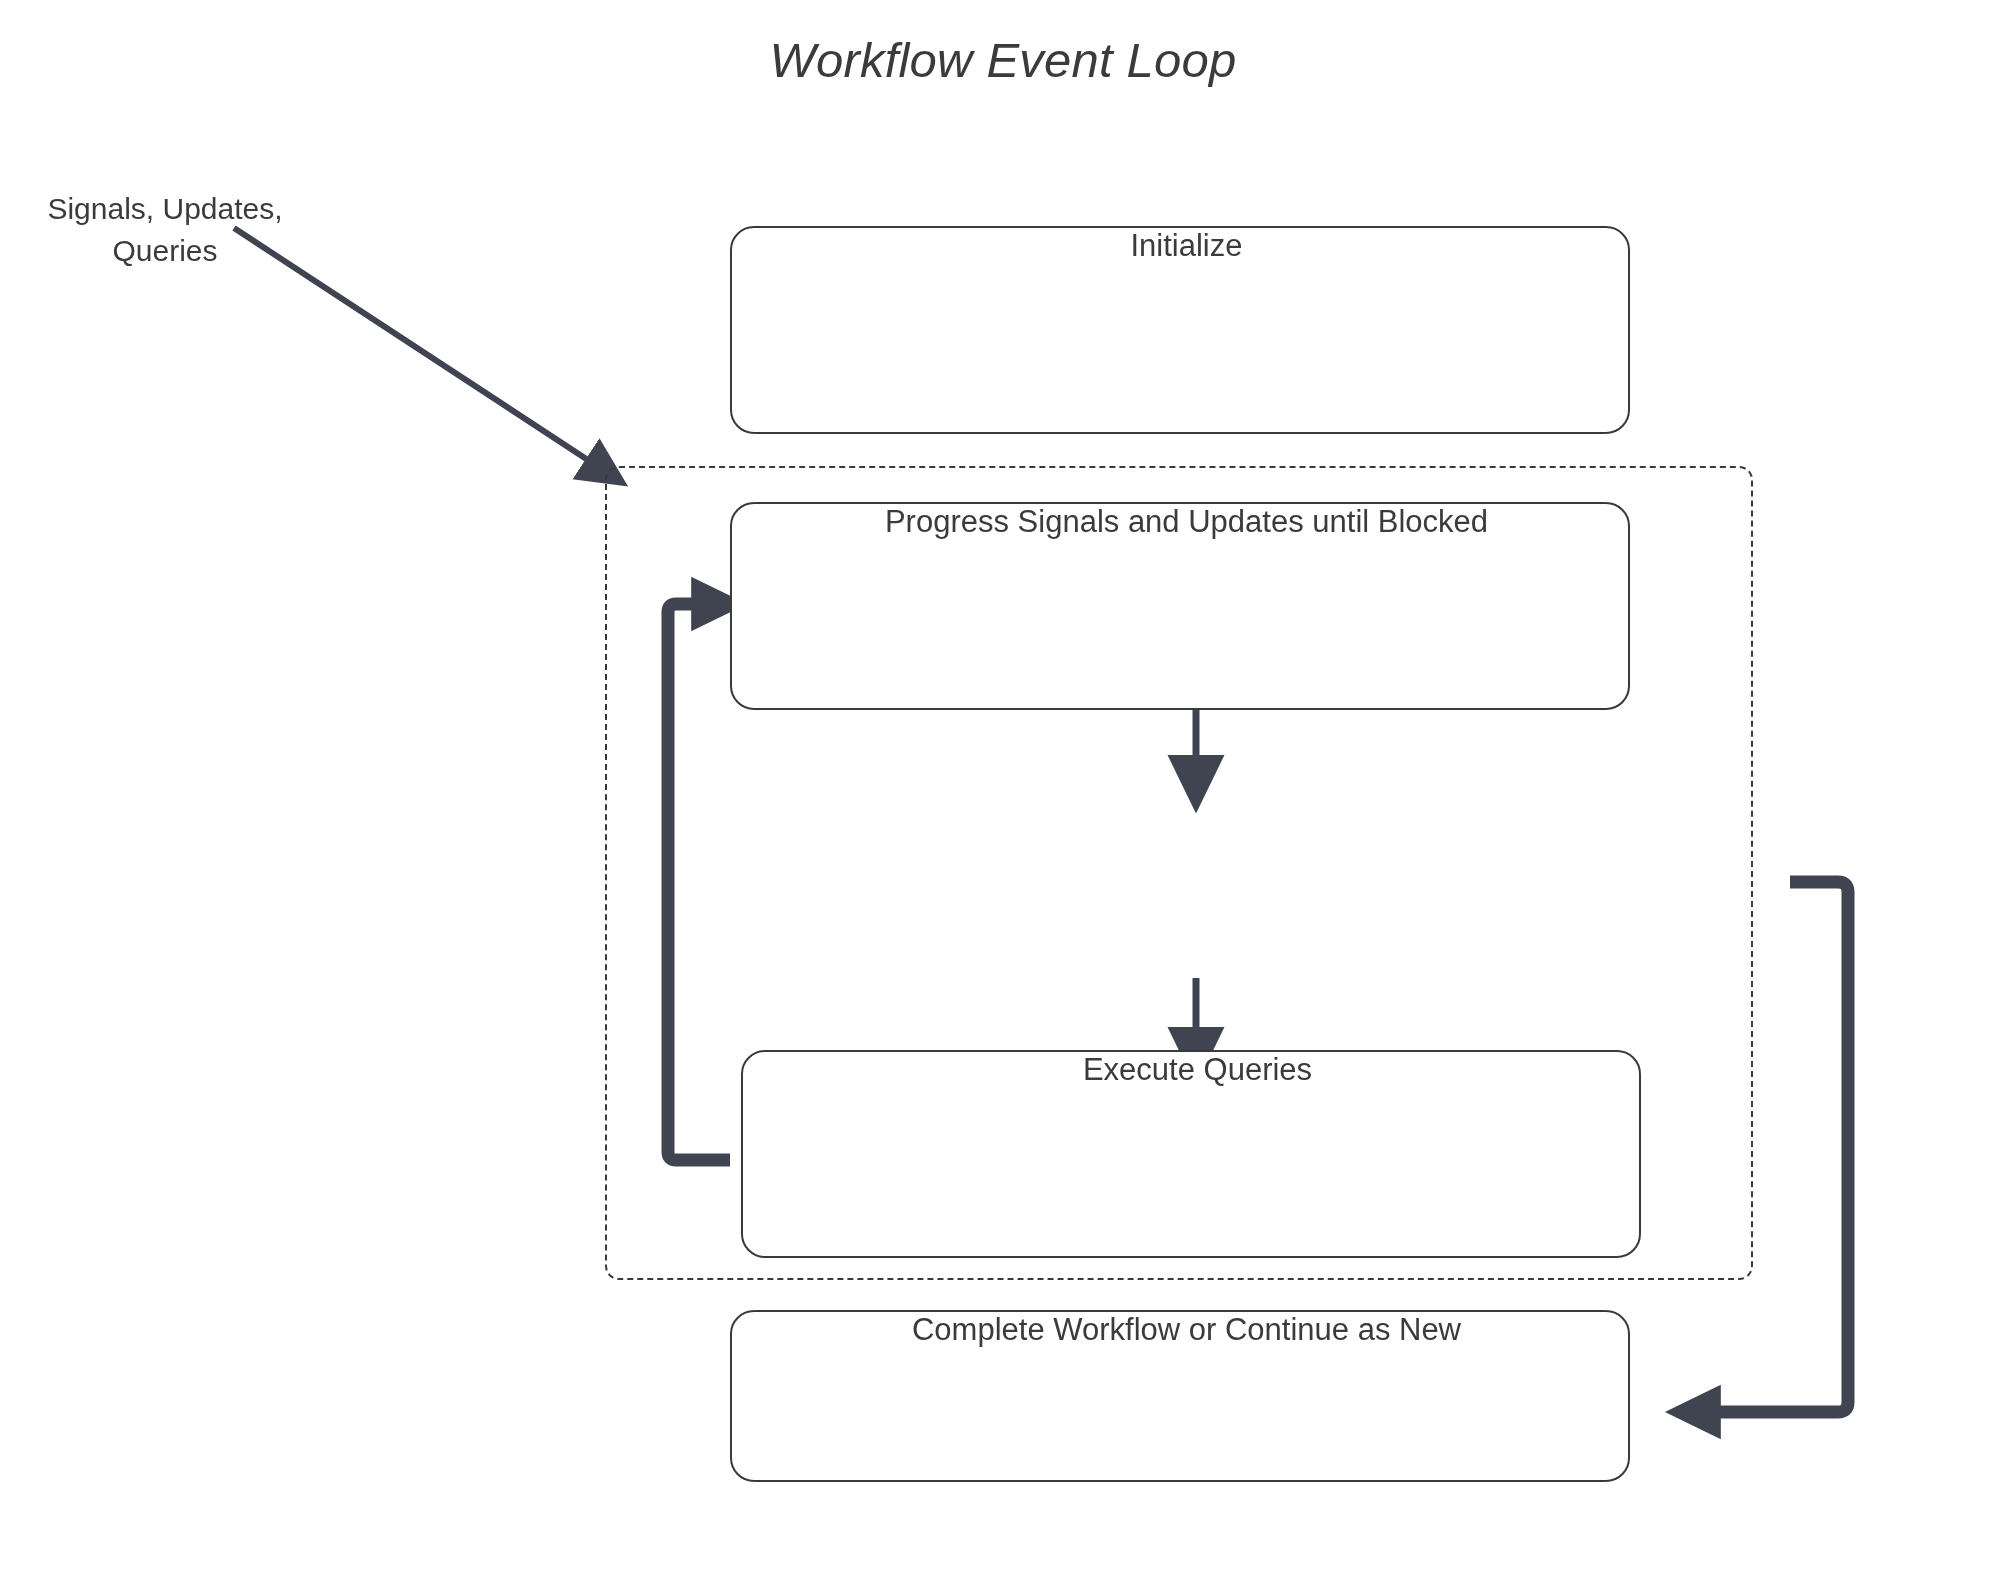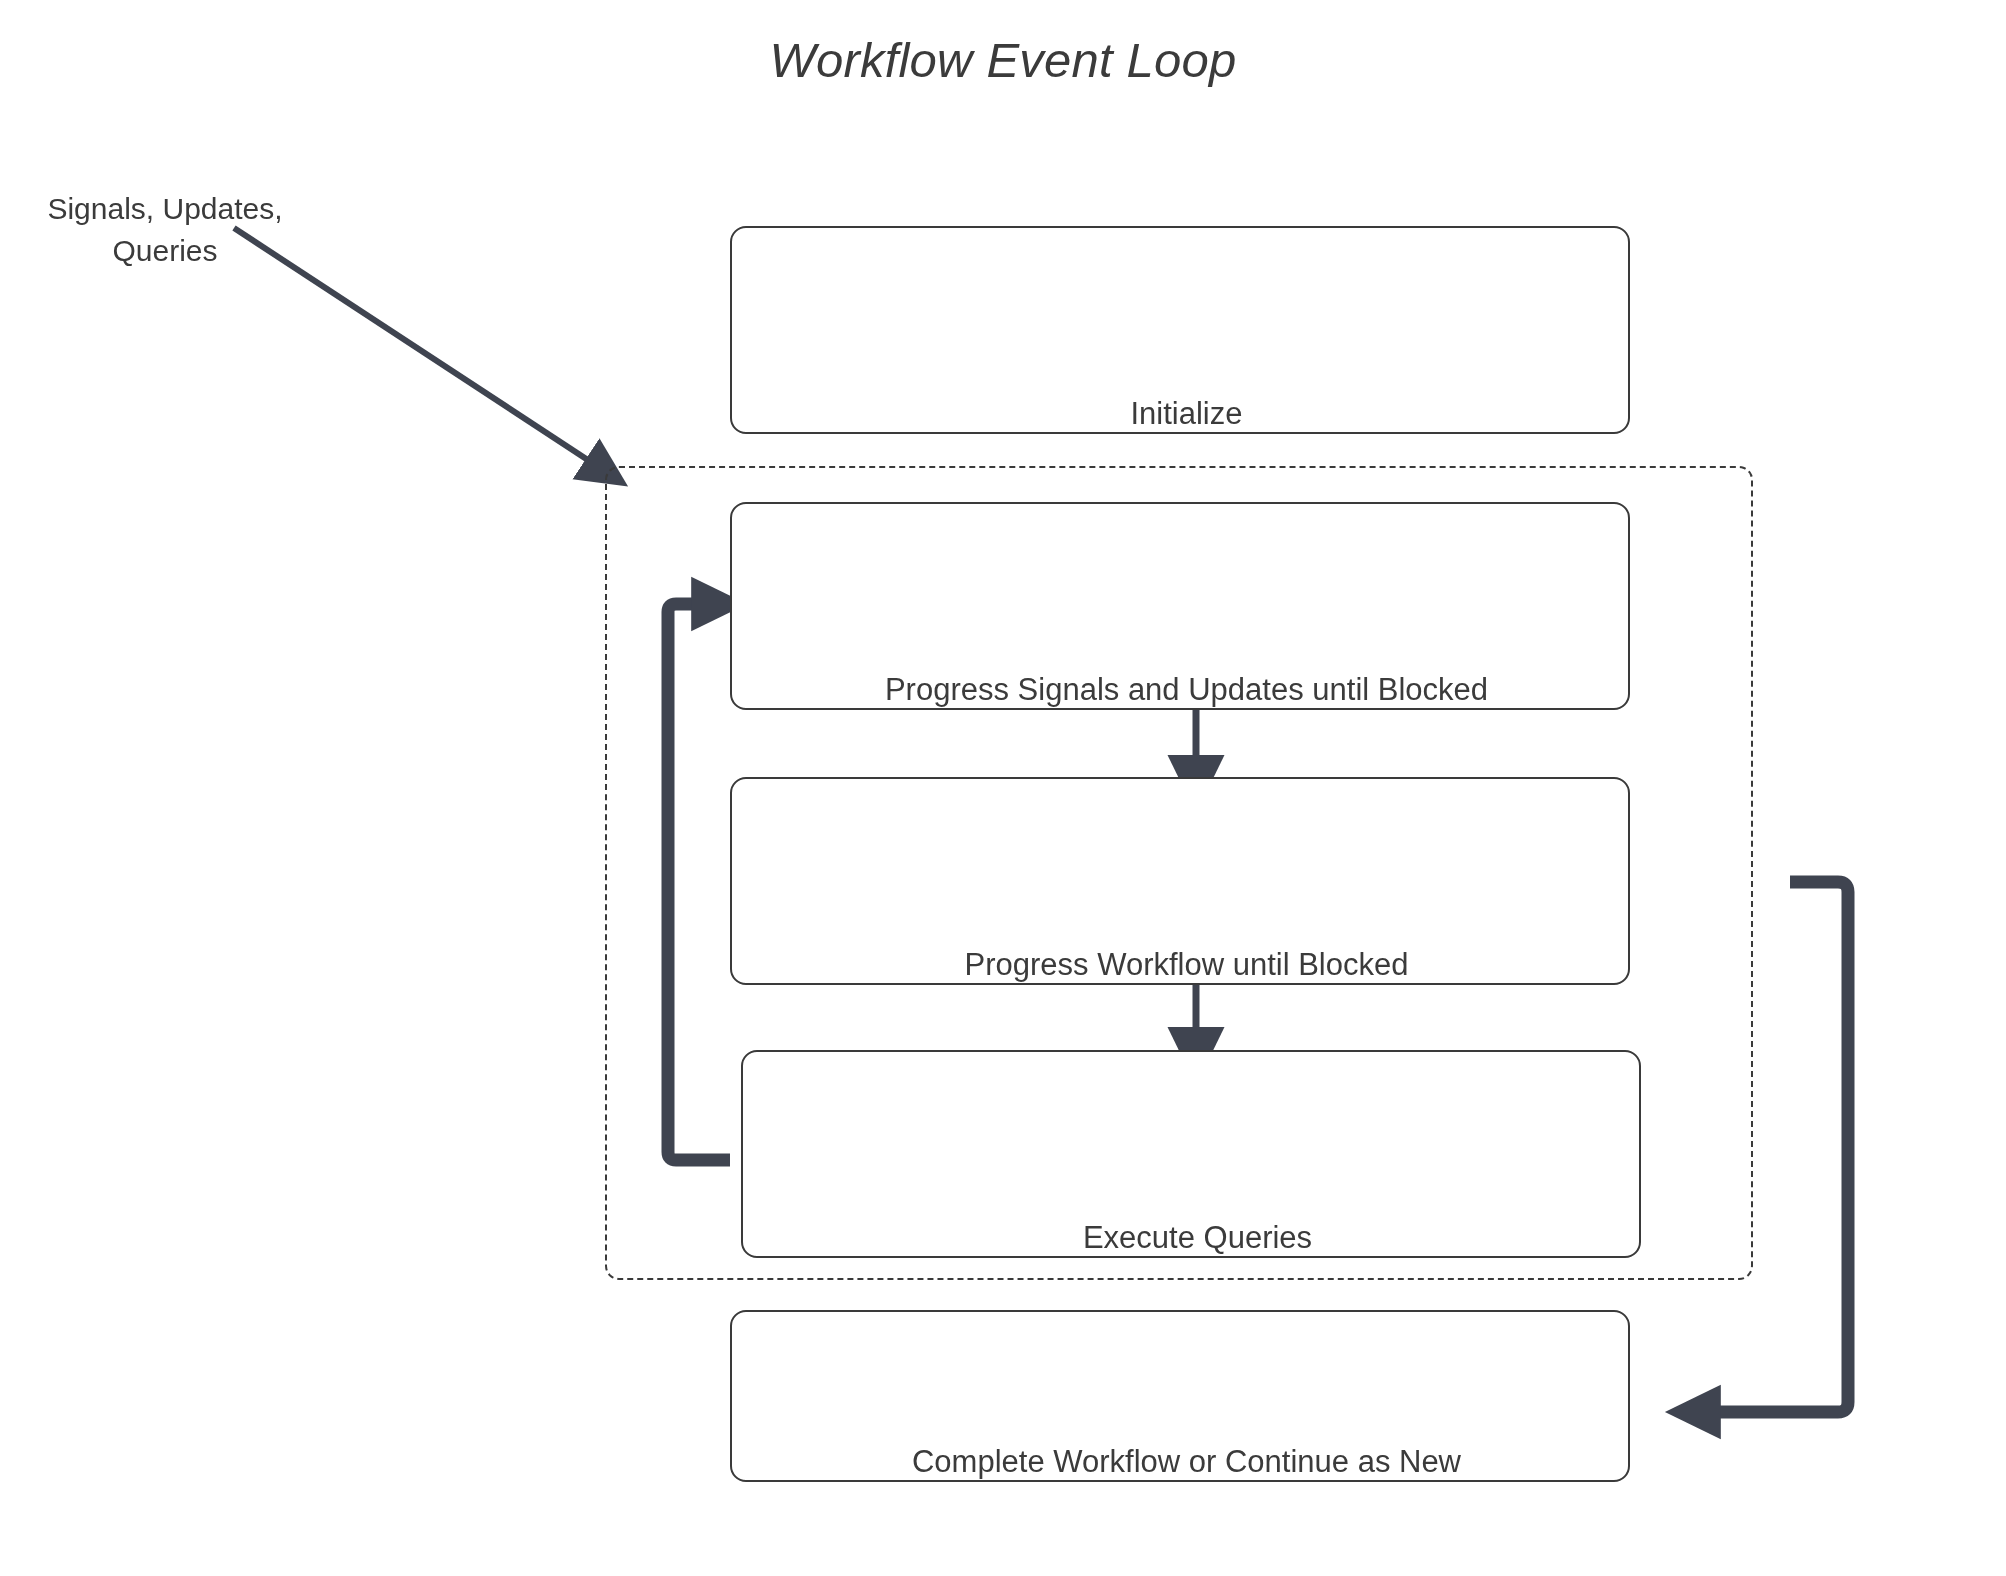--- a/index.html
+++ b/index.html
@@ -41,24 +41,24 @@
     font-size: 30px;
     line-height: 42px;
     color: #3b3b3b;
     text-align: center;
     white-space: pre-line;
   }
   .node {
     position: absolute;
     box-sizing: border-box;
     border: 2px solid #3a3a3a;
-    border-radius: 16px;
+    border-radius: 24px;
     background: #ffffff;
     display: flex;
-    align-items: flex-end;
+    align-items: flex-start;
     justify-content: center;
     padding-left: 13px;
   }
   .node-label {
     font-size: 31px;
     color: #3b3b3b;
     text-align: center;
     padding: 0 18px;
   }
   .loop-container {
@@ -113,23 +113,20 @@
   <div class="loop-container" style="left:605px; top:466px; width:1148px; height:814px;"></div>
 
   <div class="node" style="left:730px; top:226px; width:900px; height:208px;">
     <span class="node-label">Initialize</span>
   </div>
 
   <div class="node" style="left:730px; top:502px; width:900px; height:208px;">
     <span class="node-label">Progress Signals and Updates until Blocked</span>
   </div>
 
-  <div class="node" style="left:730px; top:777px; width:900px; height:208px;">
-    <span class="node-label">Progress Workflow until Blocked</span>
-  </div>
 
   <div class="node" style="left:730px; top:1050px; width:900px; height:208px;margin-left:11px;">
     <span class="node-label">Execute Queries</span>
   </div>
 
   <div class="node" style="left:730px; top:1310px; width:900px; height:172px;">
     <span class="node-label">Complete Workflow or Continue as New</span>
   </div>
 
 </div>

